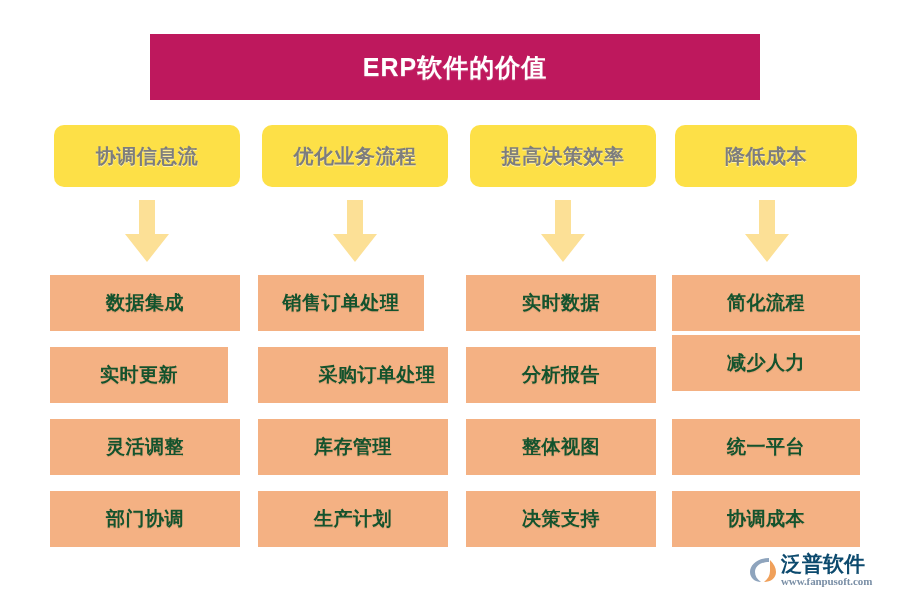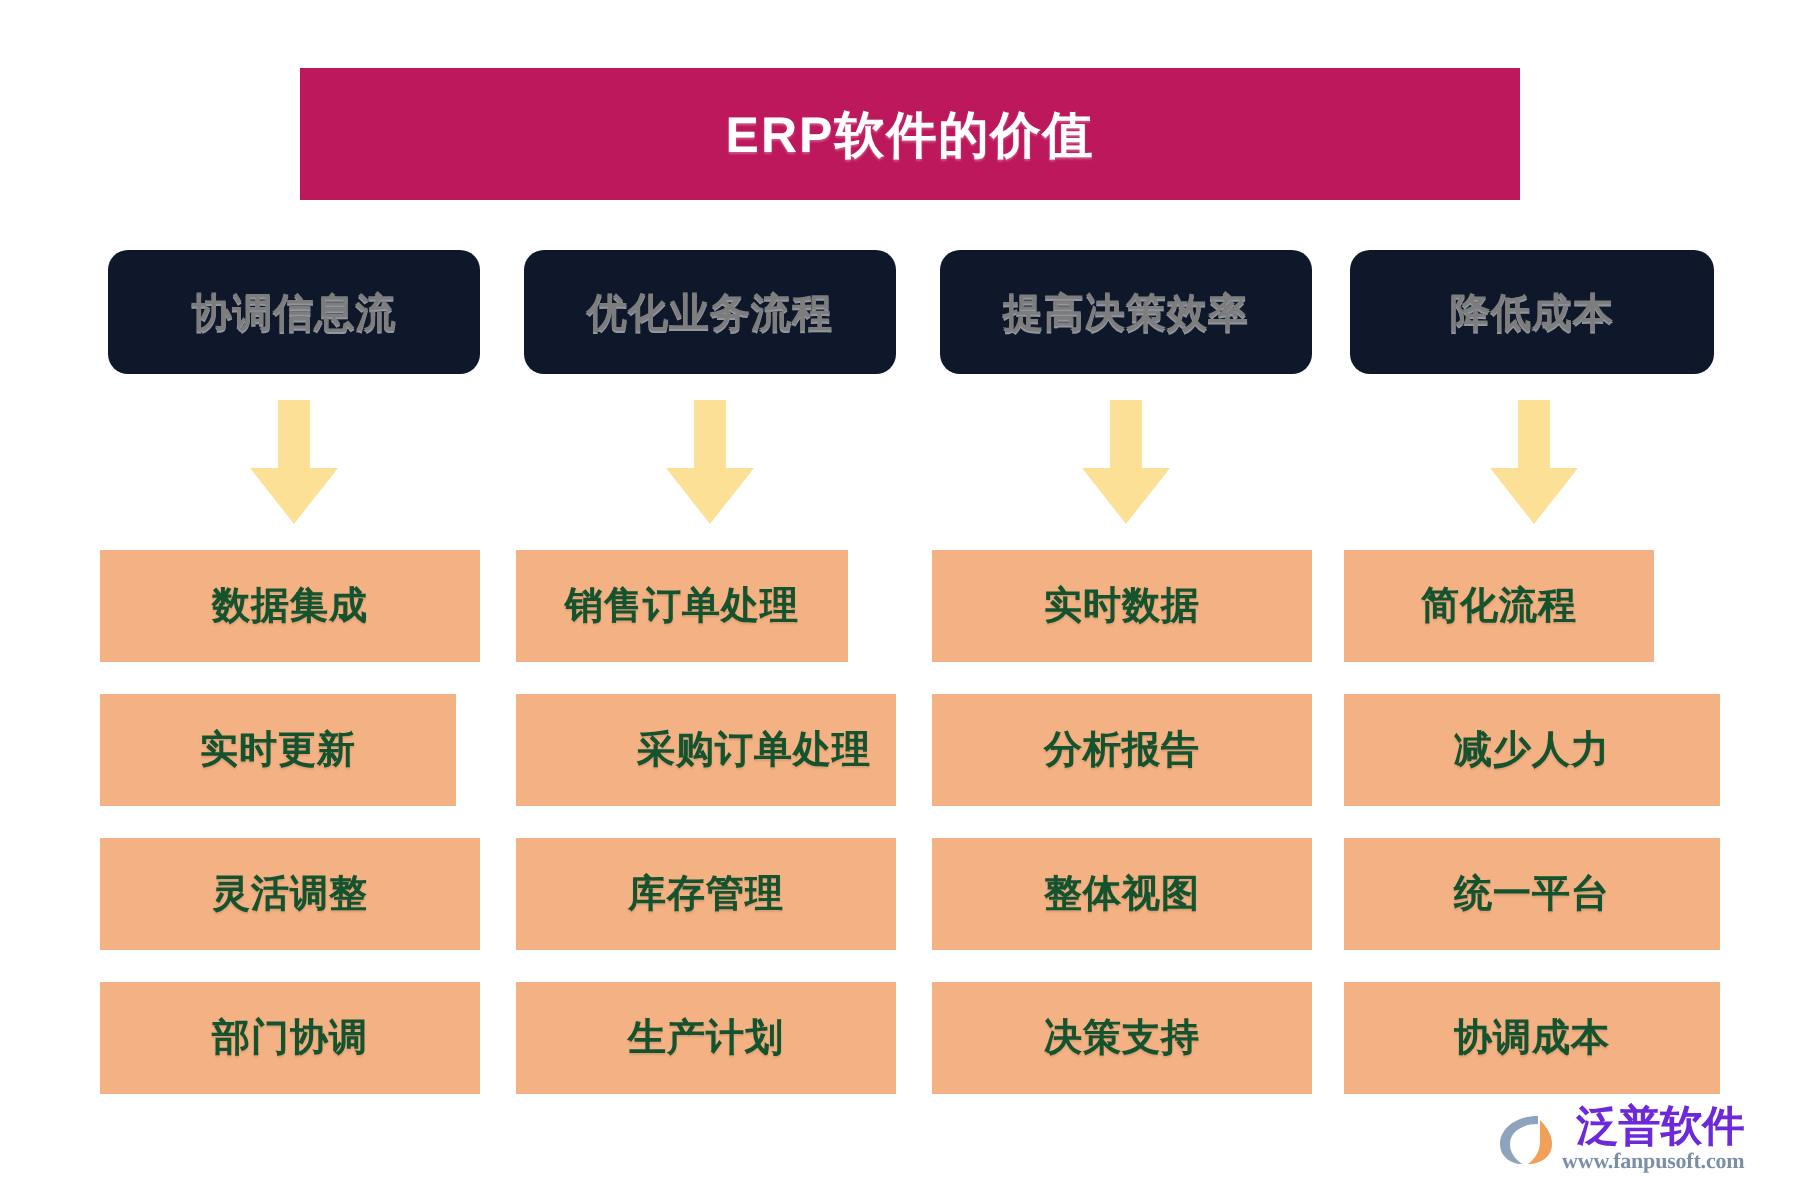--- a/index.html
+++ b/index.html
@@ -37,21 +37,21 @@
     font-weight: bold;
     letter-spacing: 1px;
     text-shadow: 0 1px 1px rgba(255,255,255,0.25);
   }
 
   
   .header-box {
     position: absolute;
     top: 125px;
     height: 62px;
-    background: #0f172a;
+    background: #fde047;
     border-radius: 10px;
     display: flex;
     align-items: center;
     justify-content: center;
   }
   .header-box .header-text {
     color: #7d7d7d;
     font-size: 20px;
     font-weight: bold;
     letter-spacing: 0.5px;
@@ -101,25 +101,24 @@
     margin-right: 3px;
   }
   .logo-mark svg { display: block; width: 30px; height: 30px; }
   .logo-textblock {
     display: flex;
     flex-direction: column;
     justify-content: center;
     line-height: 1;
   }
   .logo-name {
-    color: #6d28d9;
+    color: #0c4a6e;
     font-size: 21px;
     font-weight: bold;
     letter-spacing: 0px;
-    text-align: right;
   }
   .logo-url {
     color: #7a8fa6;
     font-size: 11px;
     font-weight: bold;
     margin-top: 2px;
     letter-spacing: -0.1px;
     font-family: "Liberation Serif", "DejaVu Serif", serif;
   }
 </style>
@@ -196,24 +195,24 @@
   </div>
 
   <div class="header-box" style="left:675px; width:182px;">
     <span class="header-text">降低成本</span>
   </div>
   <div class="arrow" style="left:745px;">
     <svg viewBox="0 0 44 62" xmlns="http://www.w3.org/2000/svg">
       <polygon points="14,0 30,0 30,34 44,34 22,62 0,34 14,34" fill="#fce096"></polygon>
     </svg>
   </div>
-  <div class="item-box" style="left:672px; width:155px; top:275px;">
+  <div class="item-box" style="left:672px; width:188px; top:275px;">
     <span class="item-text">简化流程</span>
   </div>
-  <div class="item-box" style="left:672px; width:188px; top:347px;">
+  <div class="item-box" style="left:672px; width:188px; top:335px;">
     <span class="item-text">减少人力</span>
   </div>
   <div class="item-box" style="left:672px; width:188px; top:419px;">
     <span class="item-text">统一平台</span>
   </div>
   <div class="item-box" style="left:672px; width:188px; top:491px;">
     <span class="item-text">协调成本</span>
   </div>
 
   <div class="logo">

